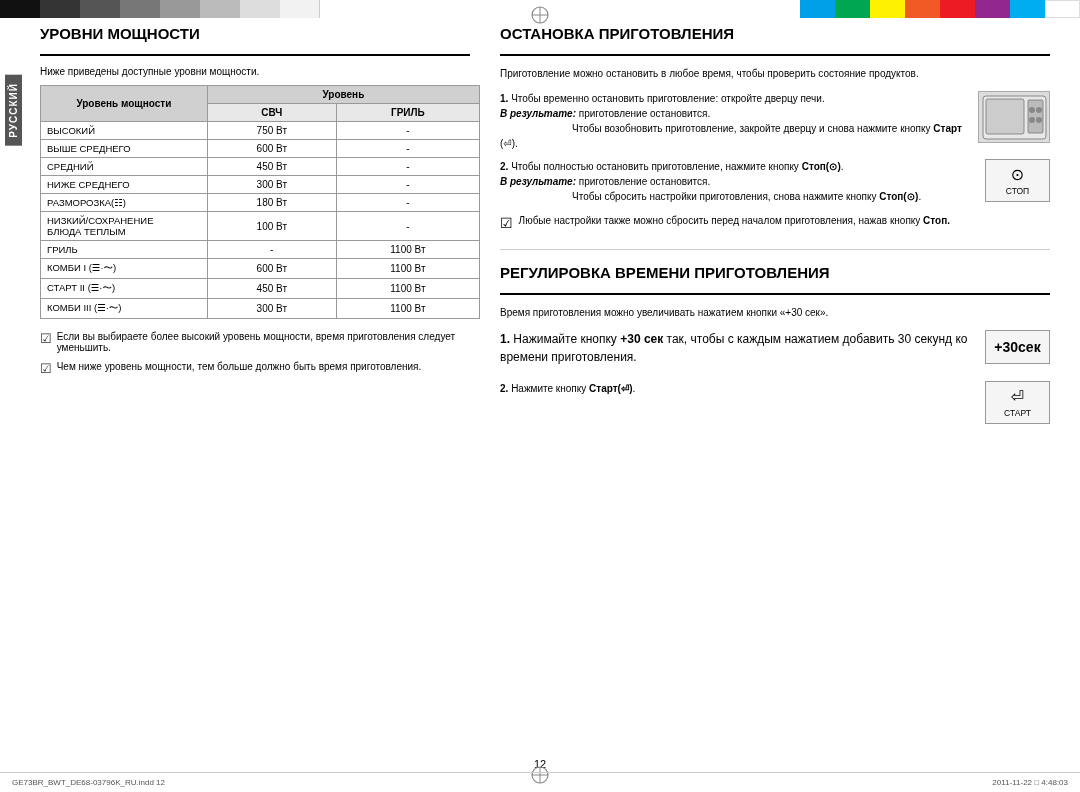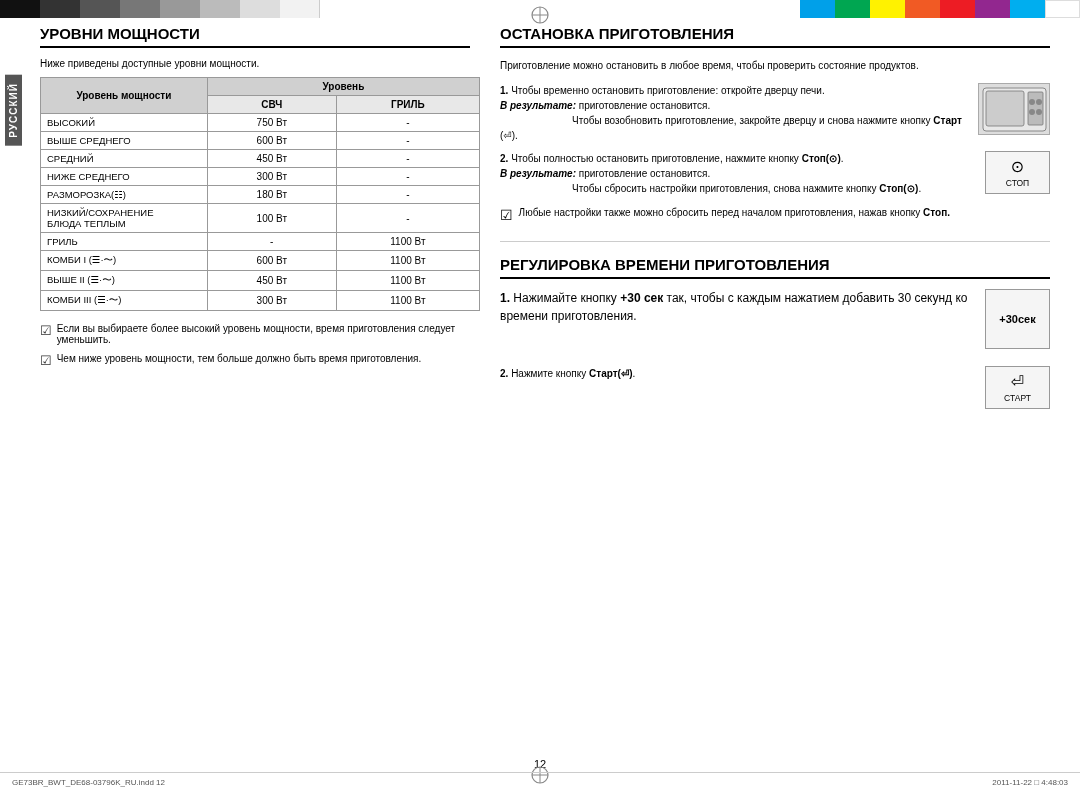--- a/index.html
+++ b/index.html
@@ -89,21 +89,21 @@
     .right-col {
       flex: 1;
     }
 
     .section-title {
       font-size: 16px;
       font-weight: bold;
       text-transform: uppercase;
       margin-bottom: 10px;
       border-bottom: 2px solid #000;
-      padding-bottom: 4px;
+      padding-bottom: 12px;
     }
 
     
     .power-table {
       width: 100%;
       border-collapse: collapse;
       font-size: 10px;
       margin-bottom: 12px;
     }
     .power-table th, .power-table td {
@@ -270,21 +270,21 @@
           <td class="level-name">ГРИЛЬ</td>
           <td>-</td>
           <td>1100 Вт</td>
         </tr>
         <tr>
           <td class="level-name">КОМБИ I (☰·〜)</td>
           <td>600 Вт</td>
           <td>1100 Вт</td>
         </tr>
         <tr>
-          <td class="level-name">ВЫШЕ II (☰·〜)</td>
+          <td class="level-name">СТАРТ II (☰·〜)</td>
           <td>450 Вт</td>
           <td>1100 Вт</td>
         </tr>
         <tr>
           <td class="level-name">КОМБИ III (☰·〜)</td>
           <td>300 Вт</td>
           <td>1100 Вт</td>
         </tr>
       </tbody>
     </table>
@@ -353,28 +353,29 @@
       <div style="display:flex;align-items:flex-start;gap:6px;font-size:10px;margin-bottom:8px;">
         <span style="font-size:14px;flex-shrink:0;">☑</span>
         <span>Любые настройки также можно сбросить перед началом приготовления, нажав кнопку <strong>Стоп.</strong></span>
       </div>
     </div>
 
     <hr style="border:none;border-top:1px solid #ccc;margin-bottom:14px;">
 
     <div class="section-block">
       <h2 class="section-title" style="font-size:15px;">РЕГУЛИРОВКА ВРЕМЕНИ ПРИГОТОВЛЕНИЯ</h2>
+      <p class="section-desc">Время приготовления можно увеличивать нажатием кнопки «+30 сек».</p>
 
       <div style="display:flex;gap:8px;margin-bottom:12px;">
         <div style="flex:1;font-size:12px;line-height:1.5;">
           <span class="bold">1.</span>
           <span> Нажимайте кнопку <strong>+30 сек</strong> так, чтобы с каждым нажатием добавить 30 секунд ко времени приготовления.</span>
         </div>
         <div style="flex-shrink:0;">
-          <div class="btn-box-wide" style="font-weight:bold;font-size:11px;padding:23px 4px;">
+          <div class="btn-box-wide" style="font-weight:bold;font-size:14px;padding:8px 4px;">
             <span>+30сек</span>
           </div>
         </div>
       </div>
 
       <div style="display:flex;gap:8px;margin-bottom:12px;">
         <div style="flex:1;font-size:10px;line-height:1.5;">
           <span class="bold">2.</span>
           <span> Нажмите кнопку <strong>Старт(⏎)</strong>.</span>
         </div>

